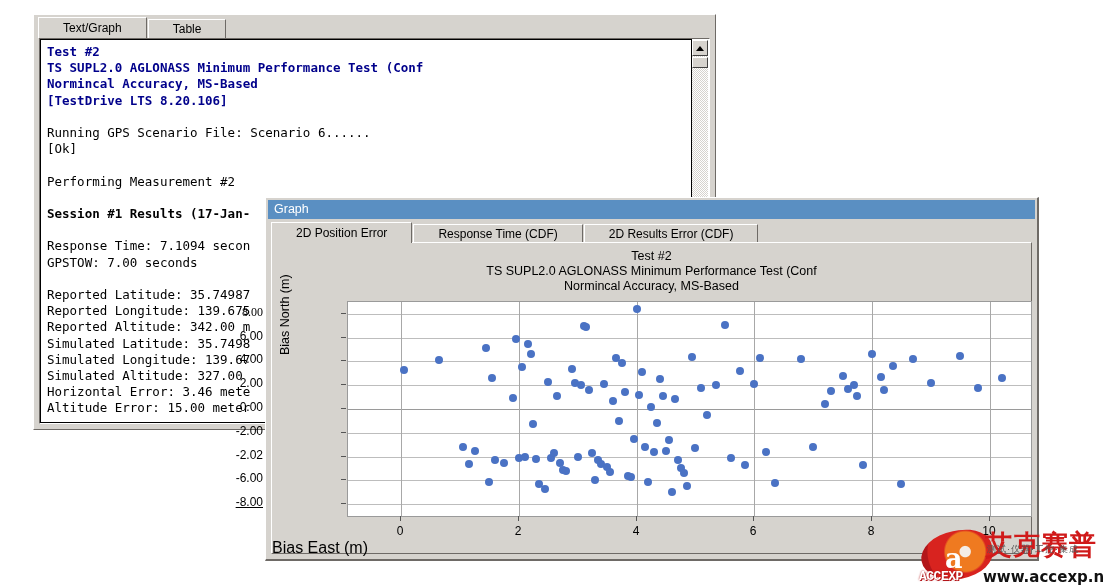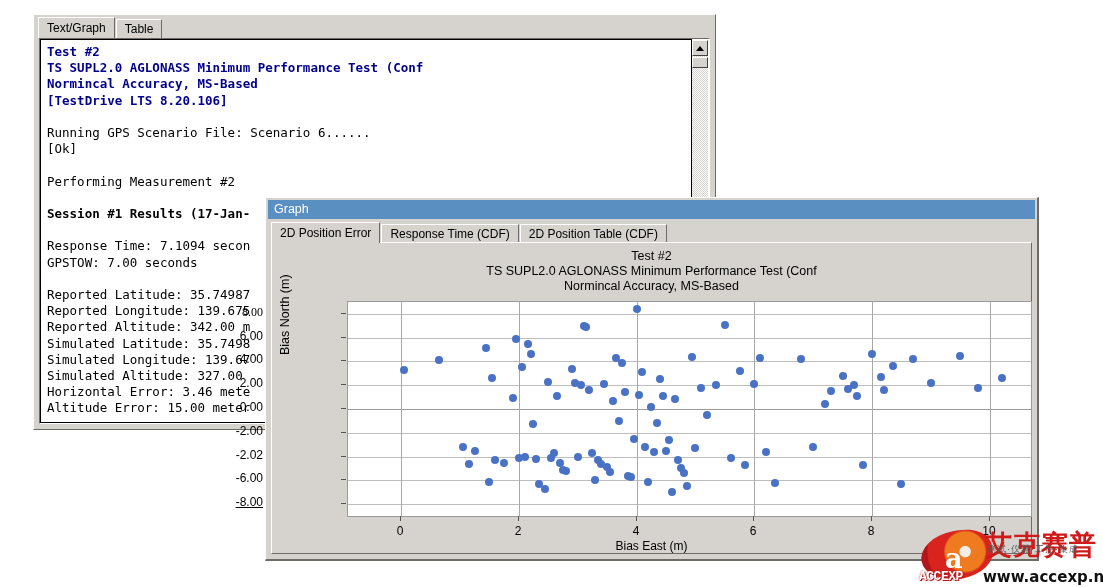--- a/index.html
+++ b/index.html
@@ -16,21 +16,21 @@
     position:absolute; left:33px; top:14px; width:683px; height:416px;
     background:#d6d3ce;
     border-top:1px solid #ffffff;
     border-left:1px solid #ffffff;
     border-right:1px solid #6e6a66;
     border-bottom:1px solid #6e6a66;
     box-sizing:border-box;
   }
   .tabstrip{position:absolute;left:4px;top:3px;height:20px;display:flex;align-items:flex-end;}
   .tab{
-    height:19px; padding:0 8px; line-height:19px;
+    height:19px; padding:0 24px; line-height:19px;
     font-size:12px; color:#000;
     background:#d6d3ce;
     border-top:1px solid #ffffff;
     border-left:1px solid #ffffff;
     border-right:1px solid #6e6a66;
     box-sizing:border-box;
     margin-right:1px;
     white-space:nowrap;
   }
   .tab.active{height:21px;line-height:21px;background:#d6d3ce;position:relative;z-index:3;}
@@ -152,21 +152,21 @@
   }
   .xtickmark{position:absolute;width:1px;height:5px;background:#555;}
   #ylabel{
     position:absolute;left:6px;top:112px;
     font-size:12.5px;color:#000;
     transform:rotate(-90deg);transform-origin:left top;
     white-space:nowrap;
   }
   #xlabel{
     position:absolute;left:0;width:100%;top:296px;
-    text-align:center;font-size:12px;color:#000;
+    text-align:left;font-size:16px;color:#000;
   }
 
   
   #watermark{position:absolute;left:925px;top:525px;width:178px;height:62px;}
   .wm-cn{
     position:absolute;left:60px;top:2px;
     font-family:"DejaVu Sans","Liberation Sans",sans-serif;
     font-size:27px;font-weight:bold;color:#d01a1a;letter-spacing:1px;
     white-space:nowrap;
   }
@@ -255,21 +255,21 @@
   </div>
 
   <div id="graph-tabs">
     <div class="tab active">
       <span>2D Position Error</span>
     </div>
     <div class="tab">
       <span>Response Time (CDF)</span>
     </div>
     <div class="tab">
-      <span>2D Position Table (CDF)</span>
+      <span>2D Results Error (CDF)</span>
     </div>
   </div>
 
   <div id="graph-body">
     <div id="titles">
       <div class="chart-title">Test #2</div>
       <div class="chart-title">TS SUPL2.0 AGLONASS Minimum Performance Test (Conf</div>
       <div class="chart-title">Normincal Accuracy, MS-Based</div>
     </div>
 

